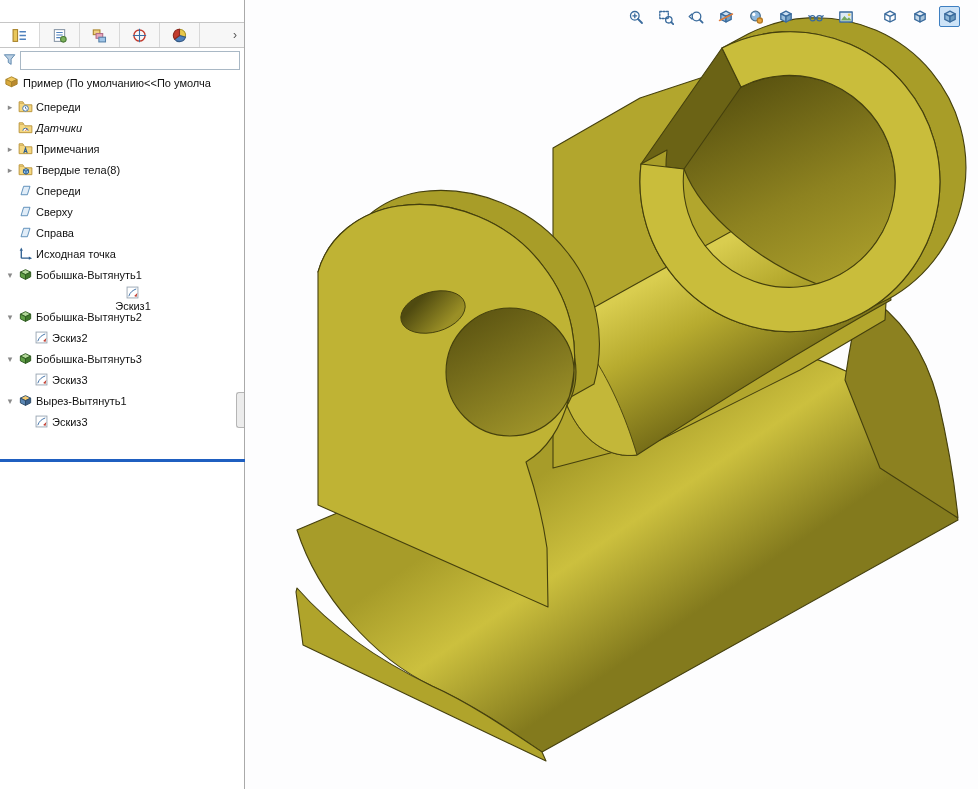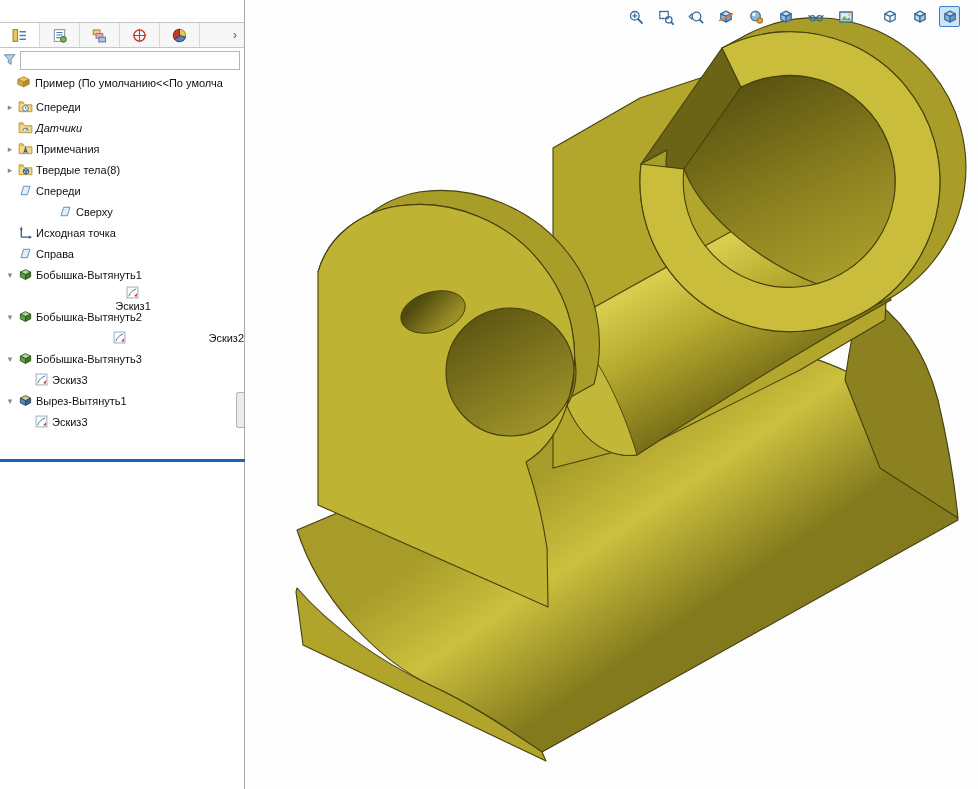--- a/index.html
+++ b/index.html
@@ -14,21 +14,21 @@
   .tab{width:40px;display:flex;align-items:center;justify-content:center;
        border-right:1px solid #d8d8d8;cursor:pointer;box-sizing:border-box;}
   .tab.active{background:#ffffff;}
   .tab svg{width:15px;height:15px;}
   .tab-chevron{flex:1;display:flex;align-items:center;justify-content:flex-end;
                padding-right:7px;color:#555;font-size:12px;cursor:pointer;}
   .filter-row{position:absolute;top:50px;left:3px;right:4px;height:20px;display:flex;align-items:center;gap:3px;}
   .funnel-wrap svg{width:14px;height:14px;display:block;}
   .filter-input{flex:1;height:17px;border:1px solid #a9b8c5;font-size:11px;padding:0 4px;outline:none;
                 font-family:"Liberation Sans",sans-serif;}
-  .root-row{position:absolute;top:72px;left:16px;right:0;height:21px;display:flex;align-items:center;gap:4px;
+  .root-row{position:absolute;top:72px;left:4px;right:0;height:21px;display:flex;align-items:center;gap:4px;
             font-size:11px;color:#111;white-space:nowrap;overflow:hidden;cursor:default;text-align:right;}
   .root-row svg{width:15px;height:15px;flex:none;}
   .tree{position:absolute;top:96px;left:0;right:0;}
   .trow{height:21px;display:flex;align-items:center;font-size:11px;color:#111;white-space:nowrap;cursor:default;}
   .exp{width:12px;text-align:center;color:#8a8a8a;font-size:9px;flex:none;}
   .ticon{width:18px;flex:none;display:flex;justify-content:center;}
   .ticon svg{width:15px;height:15px;}
   .tlabel{padding-left:2px;}
   .rollback{position:absolute;top:459px;left:0;width:245px;height:3px;background:#1f5fc0;cursor:row-resize;}
   .grip{position:absolute;top:392px;right:0;width:7px;height:34px;background:#ececec;
@@ -156,50 +156,50 @@
         </div>
         <div class="trow" style="padding-left: 4px;">
           <span class="exp"></span>
           <span class="ticon">
             <svg viewBox="0 0 16 16">
               <path d="M3.2,12.5 L6,3.5 L12.8,3.5 L10,12.5 Z" fill="#d9e9f6" fill-opacity="0.8" stroke="#5b8db8"></path>
             </svg>
           </span>
           <span class="tlabel">Спереди</span>
         </div>
-        <div class="trow" style="padding-left: 4px; margin-left: 40px;">
+        <div class="trow" style="padding-left: 4px;">
           <span class="exp"></span>
           <span class="ticon">
             <svg viewBox="0 0 16 16">
               <path d="M3.2,12.5 L6,3.5 L12.8,3.5 L10,12.5 Z" fill="#d9e9f6" fill-opacity="0.8" stroke="#5b8db8"></path>
             </svg>
           </span>
           <span class="tlabel">Сверху</span>
+        </div>
+        <div class="trow" style="padding-left: 4px;">
+          <span class="exp"></span>
+          <span class="ticon">
+            <svg viewBox="0 0 16 16">
+              <path d="M3.2,12.5 L6,3.5 L12.8,3.5 L10,12.5 Z" fill="#d9e9f6" fill-opacity="0.8" stroke="#5b8db8"></path>
+            </svg>
+          </span>
+          <span class="tlabel">Справа</span>
         </div>
         <div class="trow" style="padding-left: 4px;">
           <span class="exp"></span>
           <span class="ticon">
             <svg viewBox="0 0 16 16">
               <path d="M3.5,13 L3.5,4.5 M3.5,13 L12,13" stroke="#2c5d8f" stroke-width="1.4" fill="none"></path>
               <path d="M3.5,1.5 L1.8,5 L5.2,5 Z" fill="#2c5d8f"></path>
               <path d="M15,13 L11.5,11.3 L11.5,14.7 Z" fill="#2c5d8f"></path>
             </svg>
           </span>
           <span class="tlabel">Исходная точка</span>
         </div>
         <div class="trow" style="padding-left: 4px;">
-          <span class="exp"></span>
-          <span class="ticon">
-            <svg viewBox="0 0 16 16">
-              <path d="M3.2,12.5 L6,3.5 L12.8,3.5 L10,12.5 Z" fill="#d9e9f6" fill-opacity="0.8" stroke="#5b8db8"></path>
-            </svg>
-          </span>
-          <span class="tlabel">Справа</span>
-        </div>
-        <div class="trow" style="padding-left: 4px;">
           <span class="exp">▾</span>
           <span class="ticon">
             <svg viewBox="0 0 16 16">
               <path d="M2.5,5.5 L8,2.8 L13.5,5.5 L8,8.2 Z" fill="#b3d89a" stroke="#2d5a1f"></path>
               <path d="M2.5,5.5 L8,8.2 L8,13.2 L2.5,10.5 Z" fill="#61a047" stroke="#2d5a1f"></path>
               <path d="M13.5,5.5 L8,8.2 L8,13.2 L13.5,10.5 Z" fill="#417a2c" stroke="#2d5a1f"></path>
             </svg>
           </span>
           <span class="tlabel">Бобышка-Вытянуть1</span>
         </div>
@@ -218,21 +218,21 @@
           <span class="exp">▾</span>
           <span class="ticon">
             <svg viewBox="0 0 16 16">
               <path d="M2.5,5.5 L8,2.8 L13.5,5.5 L8,8.2 Z" fill="#b3d89a" stroke="#2d5a1f"></path>
               <path d="M2.5,5.5 L8,8.2 L8,13.2 L2.5,10.5 Z" fill="#61a047" stroke="#2d5a1f"></path>
               <path d="M13.5,5.5 L8,8.2 L8,13.2 L13.5,10.5 Z" fill="#417a2c" stroke="#2d5a1f"></path>
             </svg>
           </span>
           <span class="tlabel">Бобышка-Вытянуть2</span>
         </div>
-        <div class="trow" style="padding-left: 20px; justify-content: space-between;">
+        <div class="trow" style="padding-left: 20px;">
           <span class="exp"></span>
           <span class="ticon">
             <svg viewBox="0 0 16 16">
               <rect x="2.2" y="2.2" width="11.6" height="11.6" fill="#ffffff" stroke="#9aa7b4"></rect>
               <path d="M4,12 C5.5,7.5 8.5,5.5 12,4.2" stroke="#3b6ea5" fill="none"></path>
               <path d="M9.8,11.8 L13.2,8.4 L12.2,12.8 Z" fill="#c23b2e"></path>
             </svg>
           </span>
           <span class="tlabel">Эскиз2</span>
         </div>

